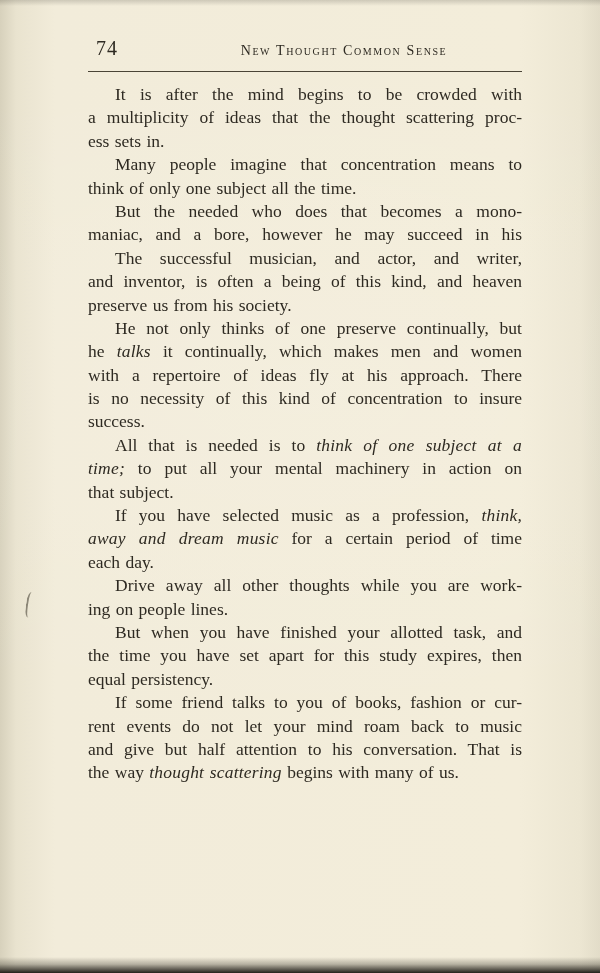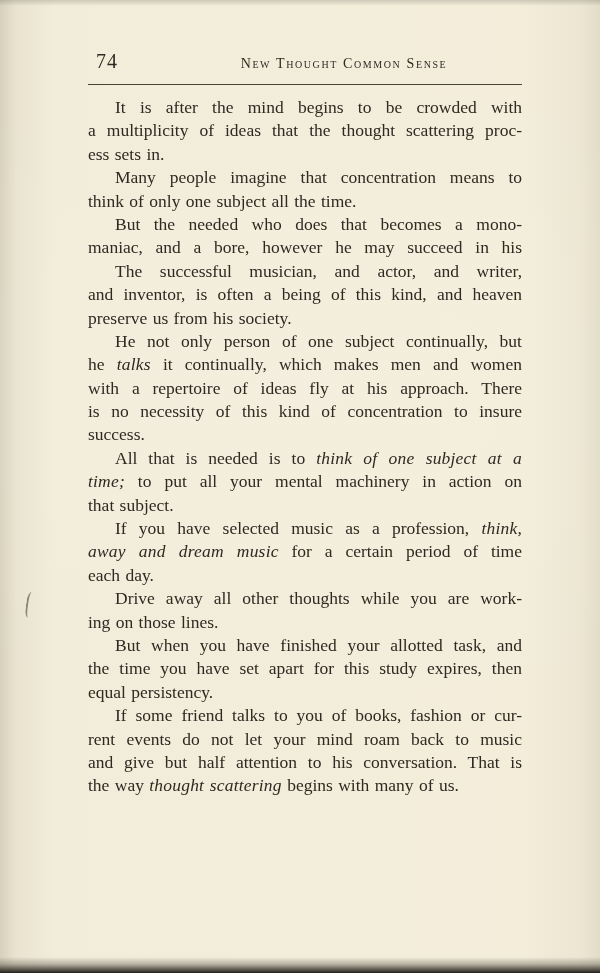--- a/index.html
+++ b/index.html
@@ -40,21 +40,21 @@
     top: 592px;
     width: 6px;
     height: 26px;
     border-left: 2px solid rgba(60,55,42,0.55);
     border-radius: 50% / 40%;
     transform: rotate(8deg);
   }
   .content {
     position: absolute;
     left: 88px;
-    top: 50px;
+    top: 37px;
     width: 434px;
   }
   .page-header {
     display: flex;
     align-items: baseline;
     height: 30px;
   }
   .page-number {
     width: 70px;
     font-size: 20px;
@@ -122,39 +122,39 @@
         <div class="paragraph">
           <div class="line indent">But the needed who does that becomes a mono-</div>
           <div class="line">maniac, and a bore, however he may succeed in his</div>
         </div>
         <div class="paragraph">
           <div class="line indent">The successful musician, and actor, and writer,</div>
           <div class="line">and inventor, is often a being of this kind, and heaven</div>
           <div class="line last">preserve us from his society.</div>
         </div>
         <div class="paragraph">
-          <div class="line indent">He not only person of one subject continually, but</div>
+          <div class="line indent">He not only thinks of one preserve continually, but</div>
           <div class="line">he <i>talks</i> it continually, which makes men and women</div>
           <div class="line">with a repertoire of ideas fly at his approach.  There</div>
           <div class="line">is no necessity of this kind of concentration to insure</div>
           <div class="line last">success.</div>
         </div>
         <div class="paragraph">
           <div class="line indent">All that is needed is to <i>think of one subject at a</i></div>
           <div class="line"><i>time;</i> to put all your mental machinery in action on</div>
           <div class="line last">that subject.</div>
         </div>
         <div class="paragraph">
           <div class="line indent">If you have selected music as a profession, <i>think,</i></div>
           <div class="line"><i>away and dream music</i> for a certain period of time</div>
           <div class="line last">each day.</div>
         </div>
         <div class="paragraph">
           <div class="line indent">Drive away all other thoughts while you are work-</div>
-          <div class="line last">ing on those lines.</div>
+          <div class="line last">ing on people lines.</div>
         </div>
         <div class="paragraph">
           <div class="line indent">But when you have finished your allotted task, and</div>
           <div class="line">the time you have set apart for this study expires, then</div>
           <div class="line last">equal persistency.</div>
         </div>
         <div class="paragraph">
           <div class="line indent">If some friend talks to you of books, fashion or cur-</div>
           <div class="line">rent events do not let your mind roam back to music</div>
           <div class="line">and give but half attention to his conversation.  That is</div>

